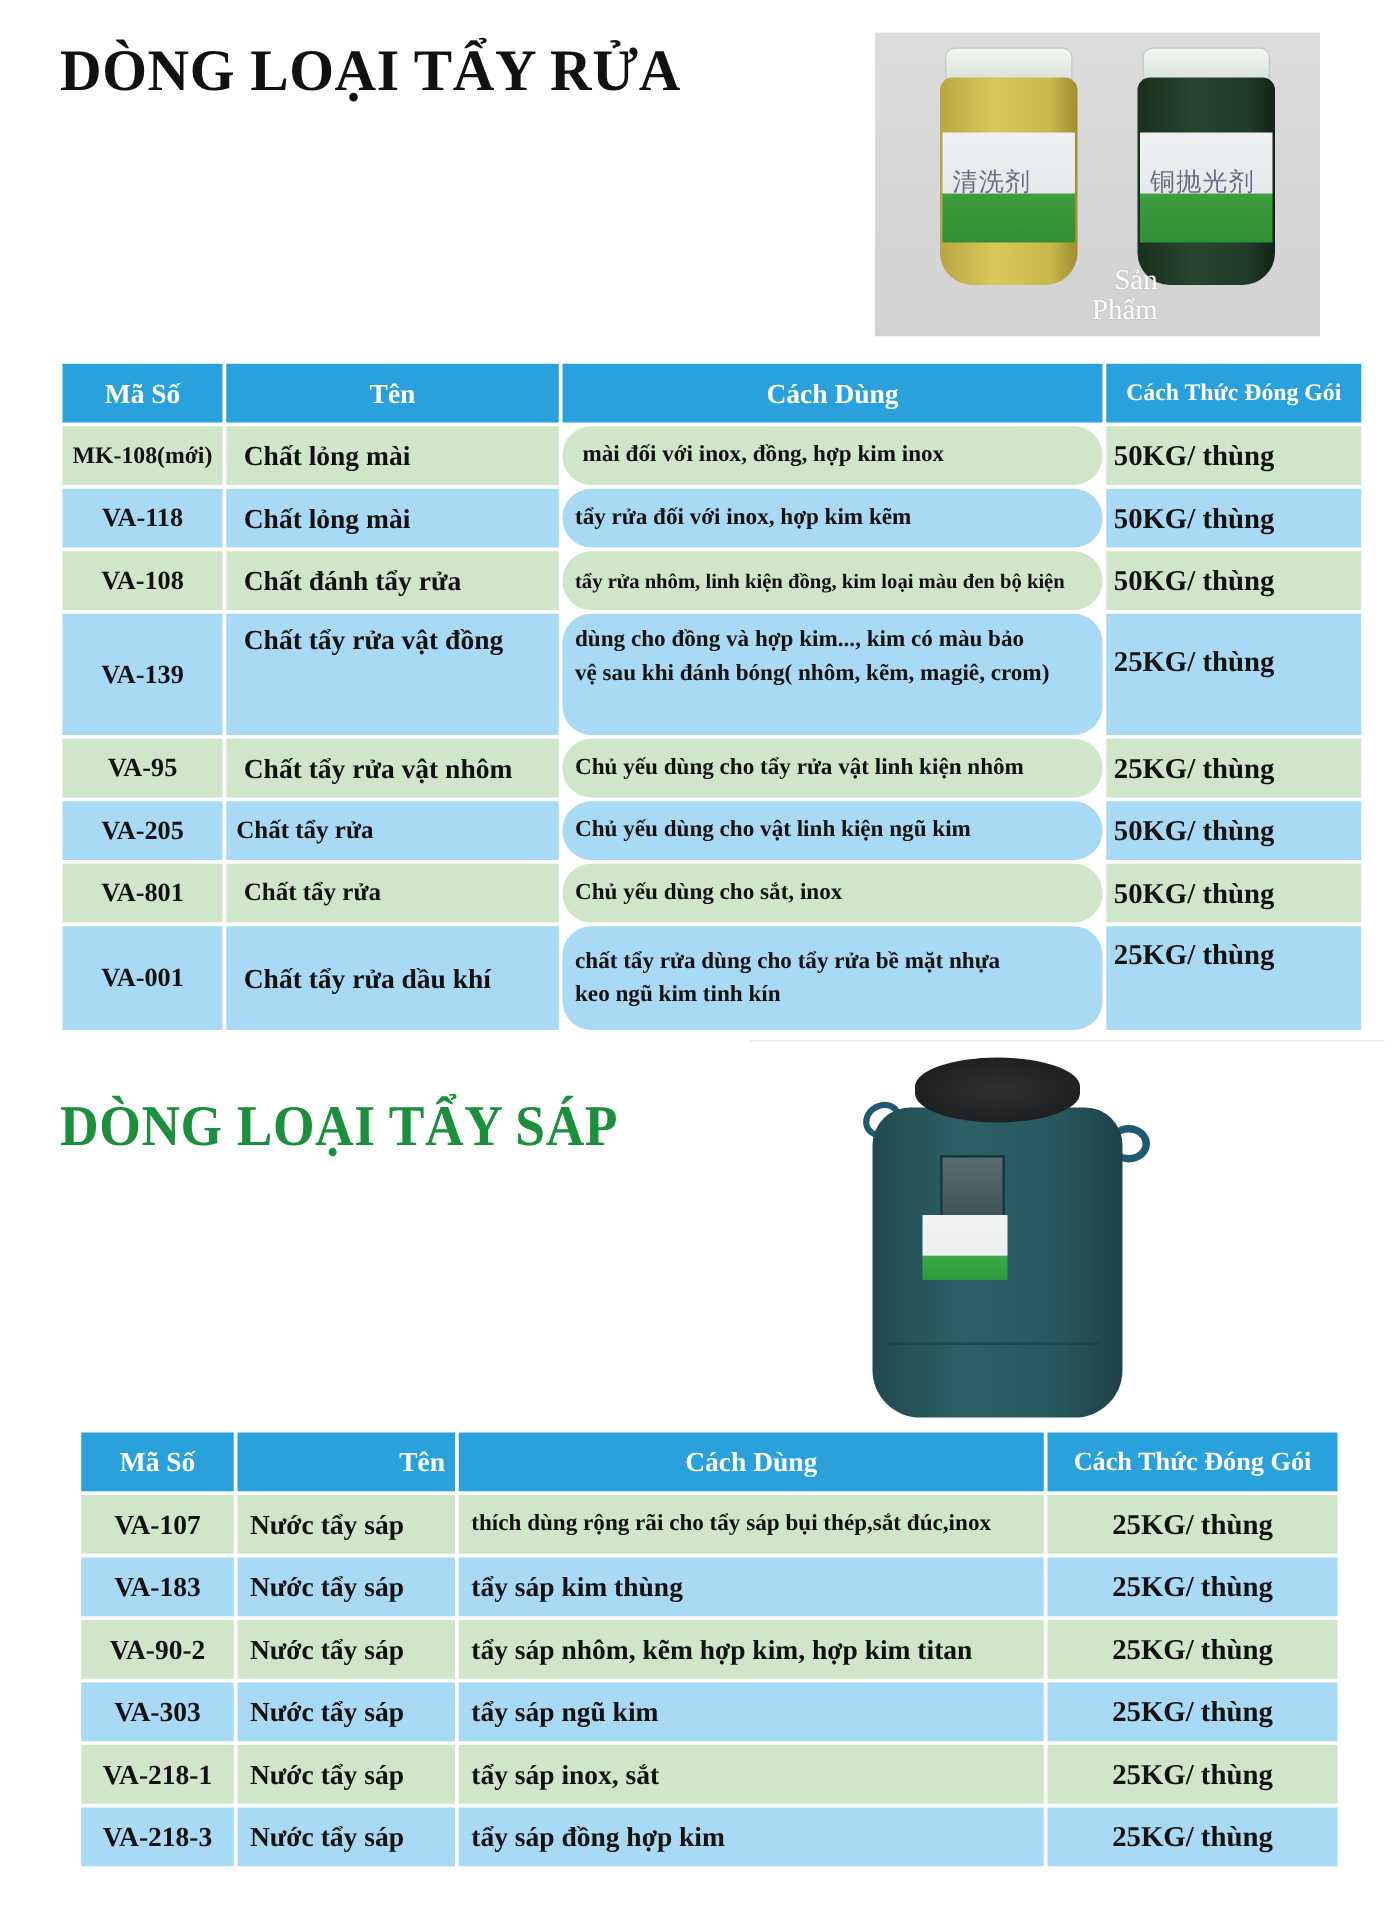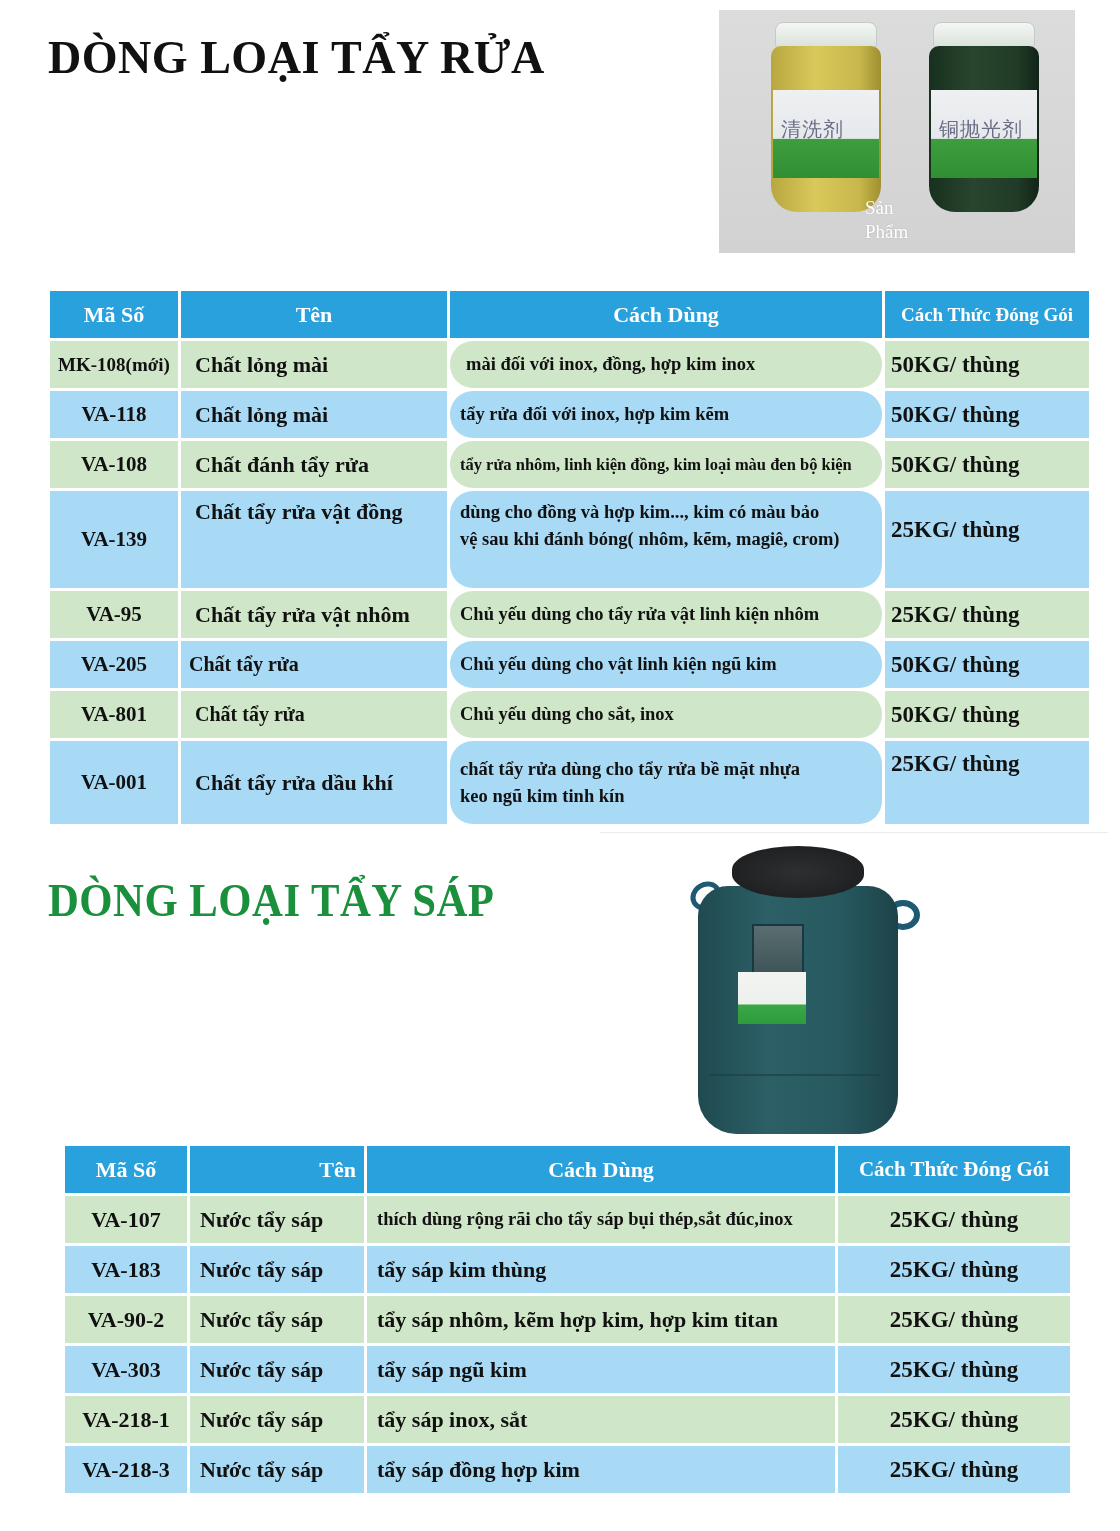--- a/index.html
+++ b/index.html
@@ -11,24 +11,23 @@
       font-family: "Liberation Serif", "DejaVu Serif", serif;
       font-weight: bold;
       letter-spacing: 0.5px;
       white-space: nowrap;
     }
     #title1 { left: 48px; top: 30px; font-size: 47px; color: #111111; transform: scaleX(0.98); transform-origin: left; }
     #title2 { left: 48px; top: 874px; font-size: 46px; color: #1a8f3c; transform: scaleX(0.93); transform-origin: left; }
 
     
     .photo1 {
-      position: absolute; left: 700px; top: 10px; width: 356px; height: 243px;
+      position: absolute; left: 700px; top: 26px; width: 356px; height: 243px;
       background: linear-gradient(180deg, #dcdcdc 0%, #d2d2d2 100%);
       overflow: hidden;
-      margin-left: 19px;
     }
     .jar { position: absolute; top: 12px; width: 110px; height: 190px; }
     .jar .cap {
       position: absolute; left: 4px; top: 0; width: 102px; height: 26px;
       background: linear-gradient(180deg,#f4f7f4,#d9e2da);
       border-radius: 8px 8px 3px 3px;
       border: 1px solid #c4cbc4;
     }
     .jar .body {
       position: absolute; left: 0; top: 24px; width: 110px; height: 166px;
@@ -40,22 +39,22 @@
       position: absolute; left: 2px; top: 68px; width: 106px; height: 88px;
       background: linear-gradient(180deg,#eef0f2 0%,#e6e9ec 55%,#3e9e3e 56%,#2f8f33 100%);
     }
     .jar .label .cn {
       position: absolute; left: 8px; top: 26px; font-size: 20px; color: #6a6c86;
       font-family: "DejaVu Serif", serif; letter-spacing: 1px; white-space: nowrap;
     }
     .jar.yellow { left: 52px; }
     .jar.dark { left: 210px; }
     .photo1 .caption {
-      position: absolute; left: 146px; top: 186px; width: 80px; text-align: left;
-      color: #ffffff; font-size: 19px; line-height: 24px; font-weight: normal;
+      position: absolute; left: 146px; top: 186px; width: 80px; text-align: right;
+      color: #ffffff; font-size: 23px; line-height: 24px; font-weight: normal;
       text-shadow: 0 0 2px rgba(0,0,0,0.15);
     }
 
     
     .drum-wrap { position: absolute; left: 690px; top: 842px; width: 240px; height: 296px; }
     .drum-body {
       position: absolute; left: 8px; top: 44px; width: 200px; height: 248px;
       background: linear-gradient(90deg,#1f4a50 0%,#2c5f66 35%,#285960 70%,#1d4349 100%);
       border-radius: 30px 30px 38px 38px;
     }

